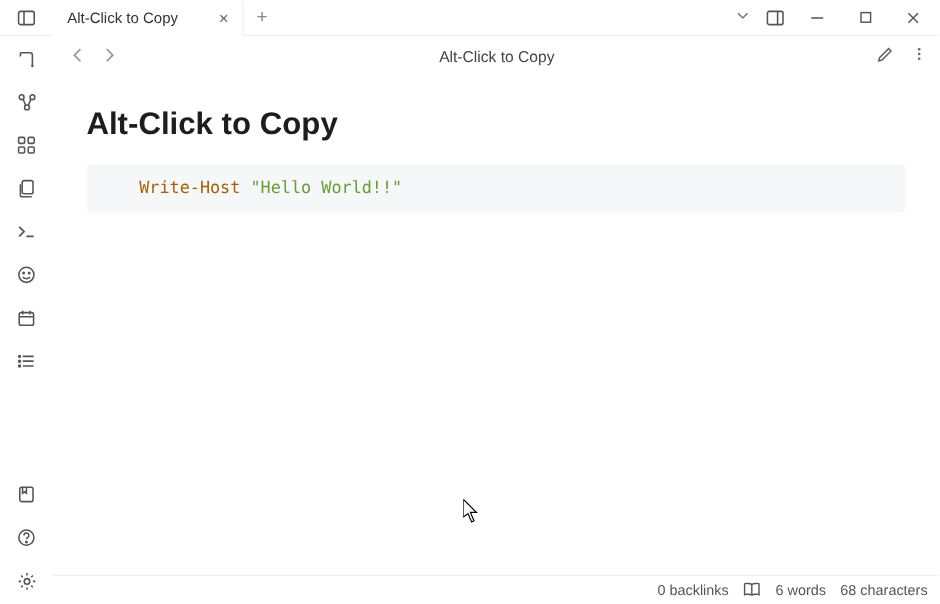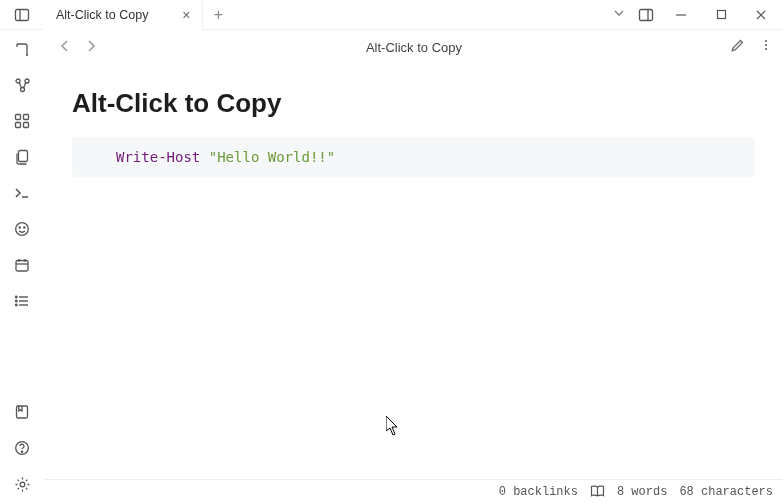--- a/index.html
+++ b/index.html
@@ -70,34 +70,33 @@
 .doc-title { font-size: 26px; font-weight: 700; color: #1d1d1d; margin-bottom: 18px; }
 .code-block {
   background: #f5f7f9;
   border-radius: 4px;
   padding: 12px 20px 12px 44px;
   font-family: ui-monospace, "SFMono-Regular", Consolas, monospace;
   font-size: 14px;
   color: #333;
   white-space: pre;
 }
-.tok-fn { color: #701a75; }
+.tok-fn { color: #a16207; }
 .tok-str { color: #6a9b3a; }
 
 .statusbar {
   height: 24px;
   border-top: 1px solid #f0f0f0;
   display: flex;
   align-items: center;
   justify-content: flex-end;
   gap: 12px;
   padding: 0 10px;
   font-size: 12px;
   color: #555;
-  font-family: Liberation Mono, monospace;
 }
 .statusbar .book-ico { display:flex; align-items:center; }
 .cursor-arrow {
   position: absolute;
   left: 386px;
   top: 416px;
   pointer-events: none;
 }
 </style>
 </head>
@@ -271,21 +270,21 @@
       <div class="code-block"><span class="tok-fn">Write-Host</span> <span class="tok-str">"Hello World!!"</span></div>
     </div>
 
     <div class="statusbar">
       <span>0 backlinks</span>
       <span class="book-ico">
         <svg width="15" height="13" viewBox="0 0 15 13" fill="none" stroke="#555" stroke-width="1.2">
             <path d="M7.5 2 C6 1 2 1 1.5 1.5 v9 C2 10 6 10 7.5 11 M7.5 2 C9 1 13 1 13.5 1.5 v9 C13 10 9 10 7.5 11 M7.5 2 v9"></path>
           </svg>
       </span>
-      <span>8 words</span>
+      <span>6 words</span>
       <span>68 characters</span>
     </div>
   </div>
 </div>
 
 <svg class="cursor-arrow" width="14" height="20" viewBox="0 0 14 20">
     <path d="M0 0 L0 15 L4 12 L7 19 L9 18 L6 11 L11 11 Z" fill="#fff" stroke="#000" stroke-width="1"></path>
   </svg>
 
 </body></html>

